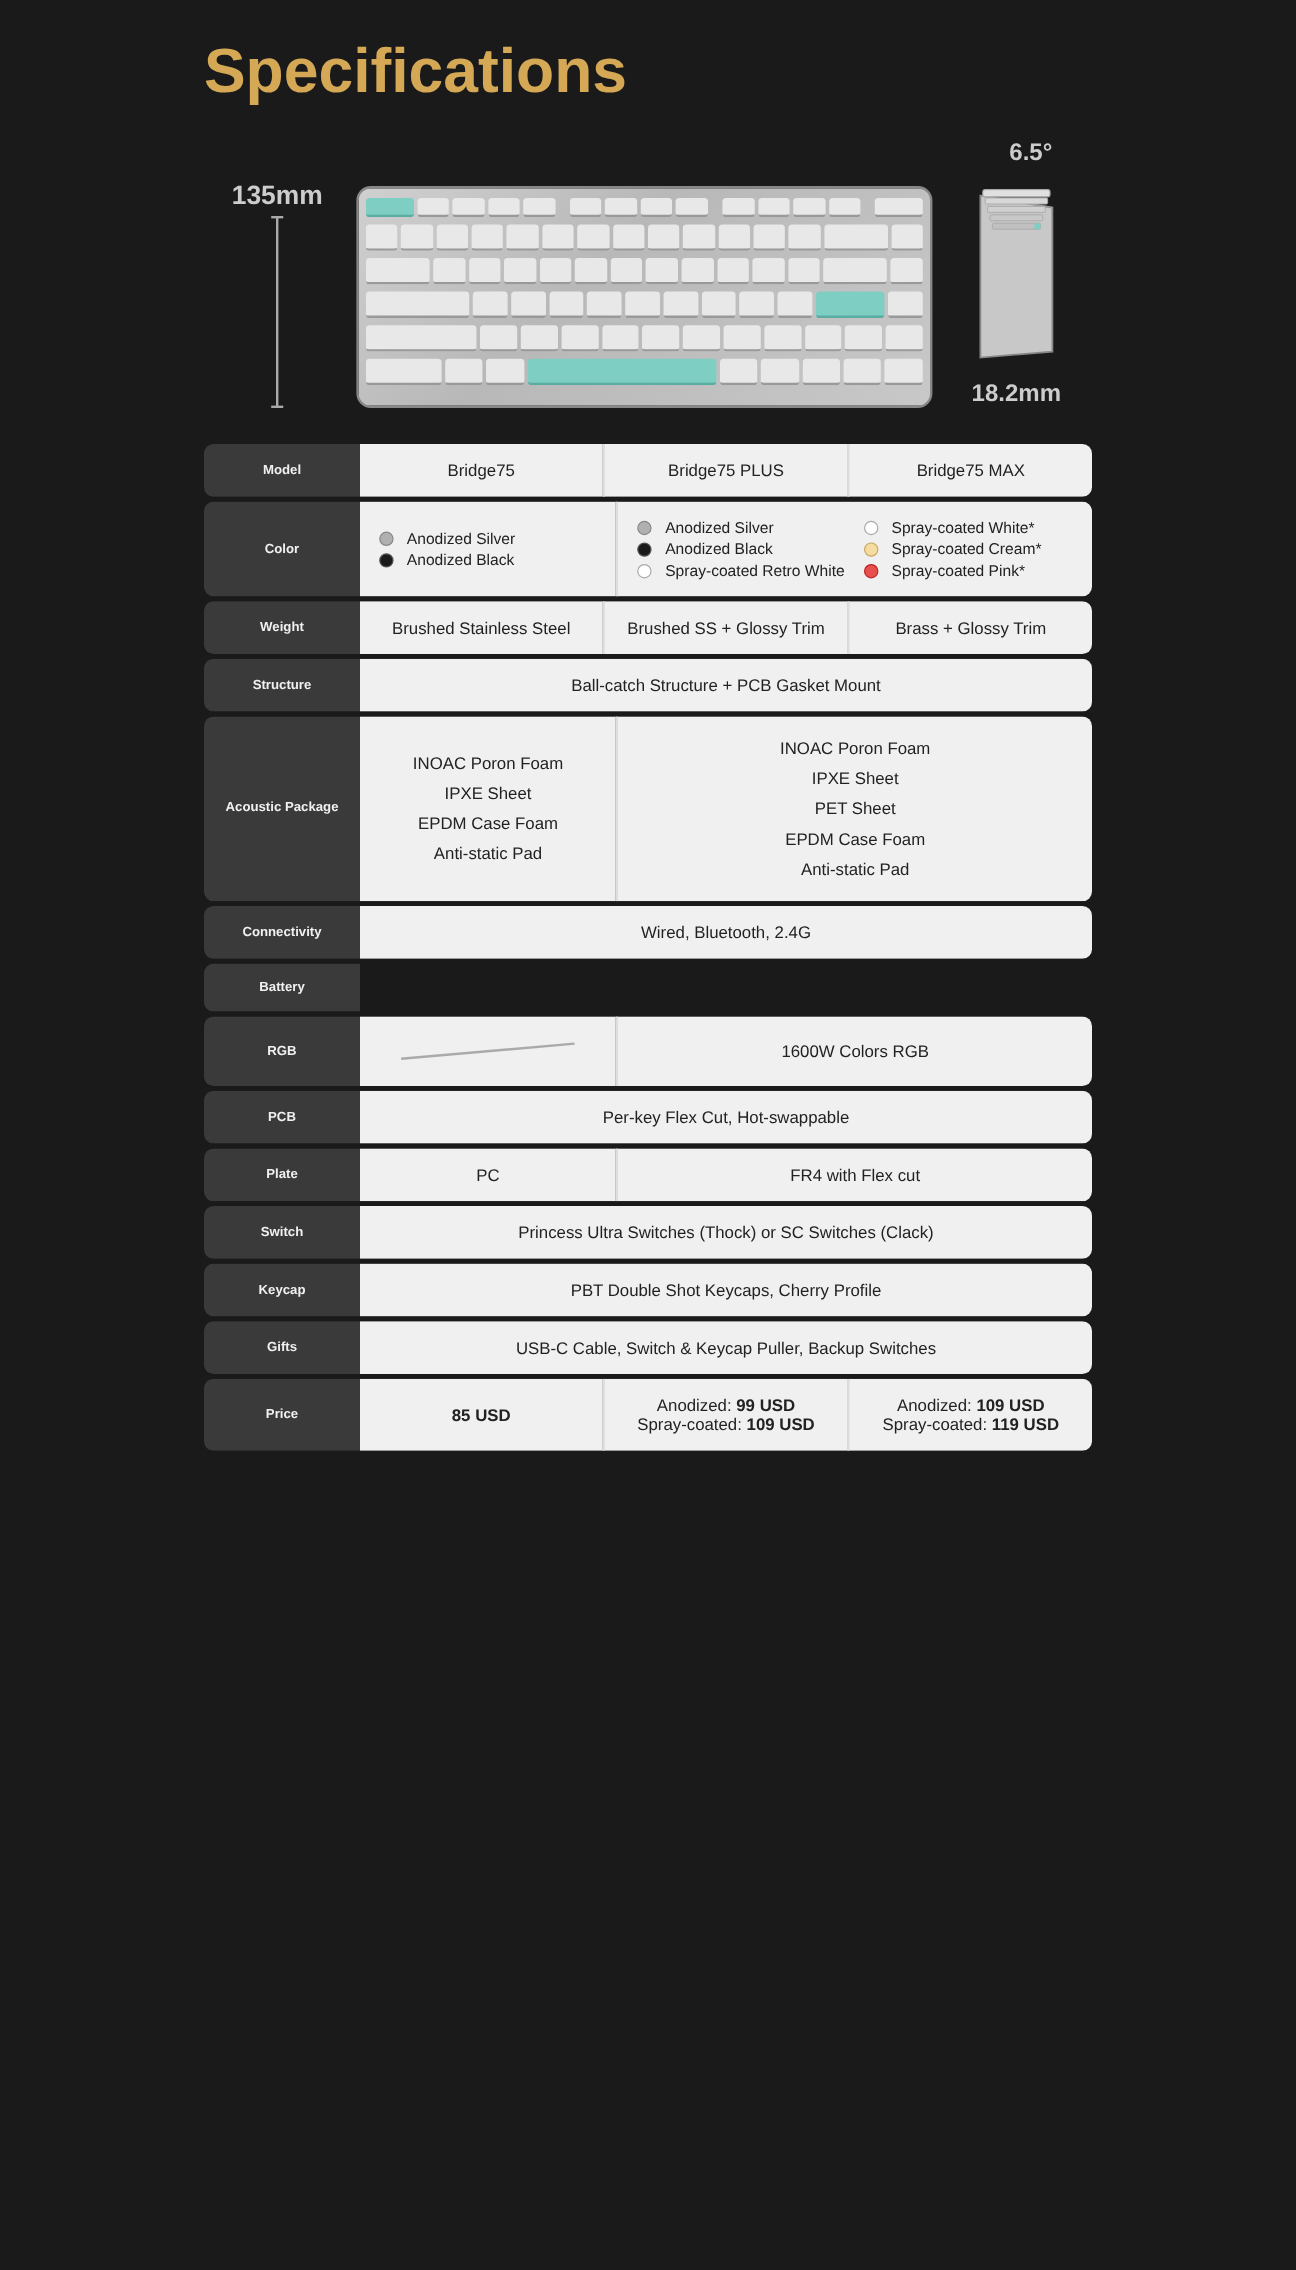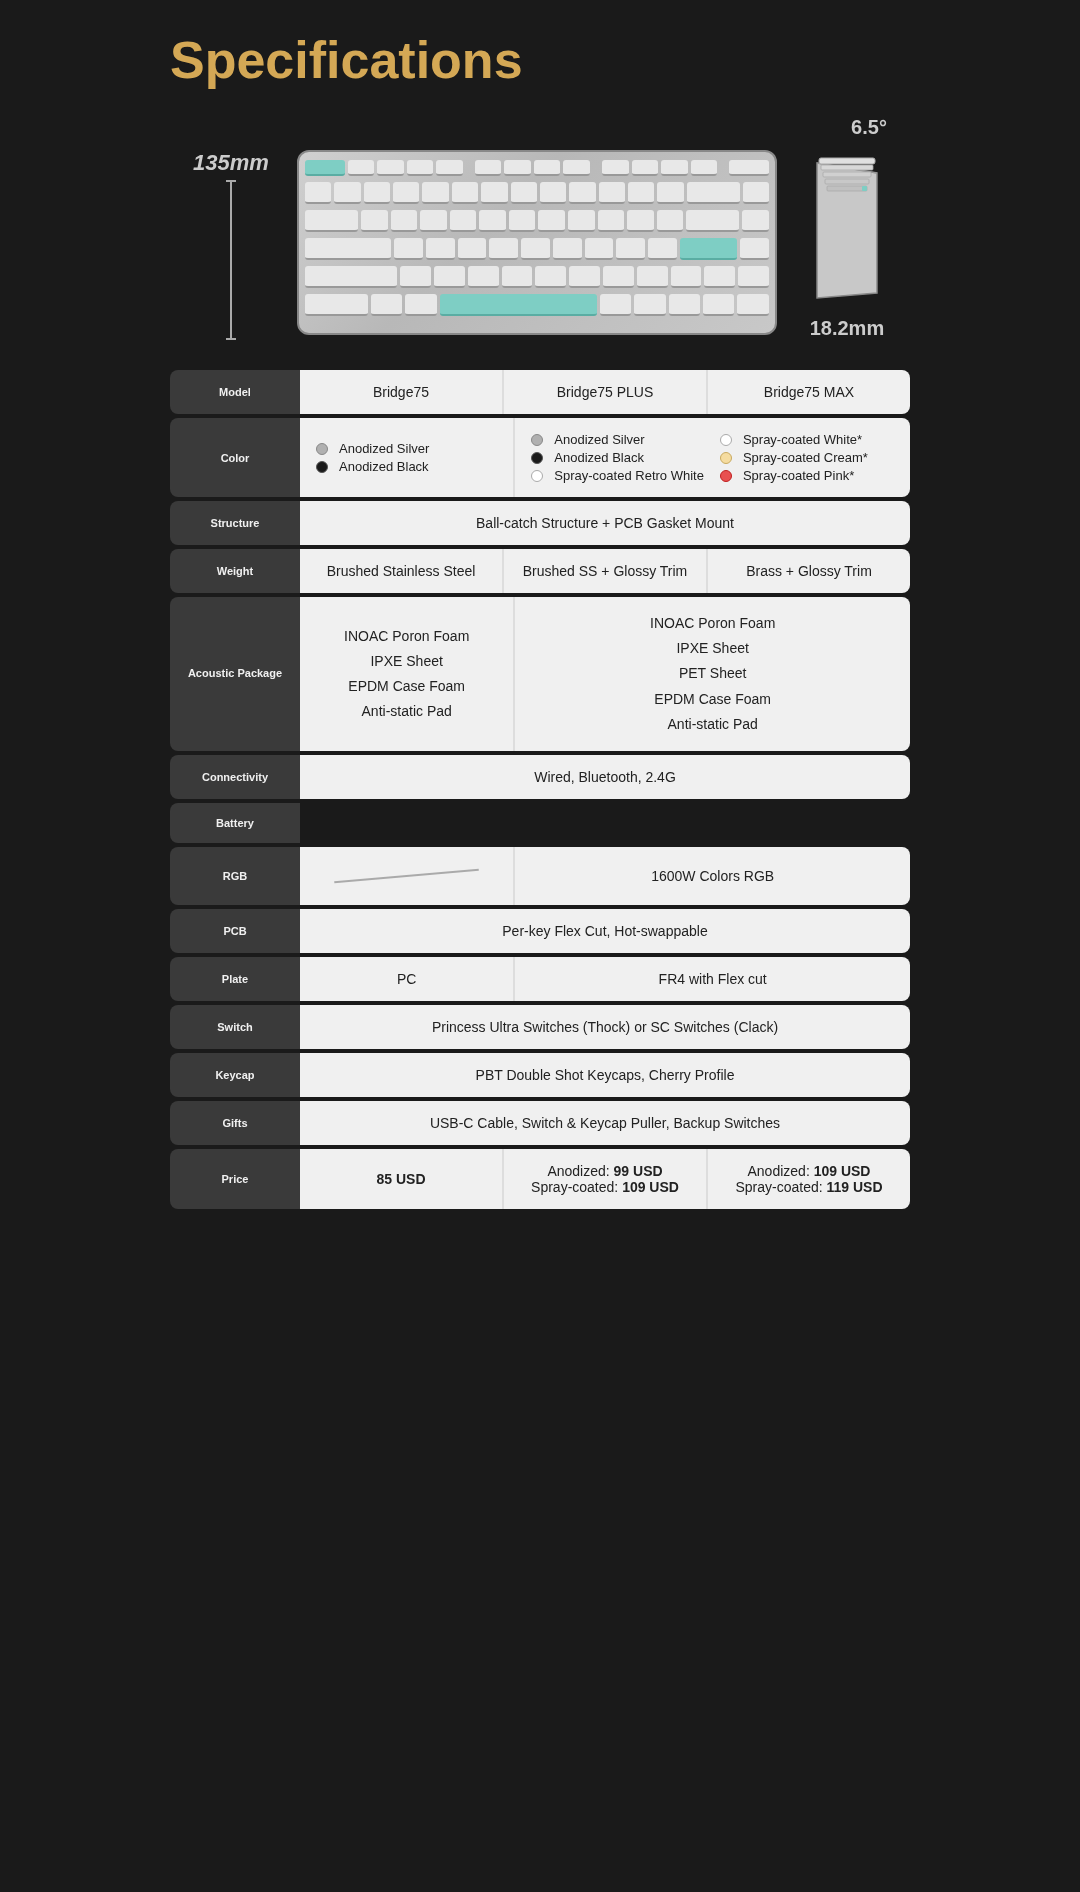--- a/index.html
+++ b/index.html
@@ -29,23 +29,22 @@
     }
 
     .keyboard-main-wrap {
       display: flex;
       flex-direction: column;
       align-items: center;
     }
 
     .keyboard-with-height {
       display: flex;
-      align-items: flex-start;
+      align-items: flex-end;
       gap: 28px;
-      font-style: italic;
     }
 
     .height-label {
       display: flex;
       flex-direction: column;
       align-items: center;
       color: #ccc;
       font-size: 22px;
       font-weight: 600;
       gap: 4px;
@@ -127,20 +126,21 @@
       flex-direction: column;
       align-items: center;
       gap: 4px;
     }
 
     .angle-label {
       color: #ccc;
       font-size: 20px;
       font-weight: 600;
       align-self: flex-end;
+      margin-right: 10px;
       text-align: right;
     }
 
     .side-profile {
       width: 80px;
       height: 170px;
       position: relative;
     }
 
     .side-profile svg {
@@ -439,32 +439,32 @@
           <div class="color-row">
               <span class="color-dot" style="background:#e85050;border:1px solid #c02020;"></span>
               <span>Spray-coated Pink*</span>
             </div>
         </div>
       </div>
     </div>
   </div>
 
   <div class="row-wrapper">
-    <div class="label-box">Structure</div>
-    <div class="values-row">
-      <div class="value-box">Ball-catch Structure + PCB Gasket Mount</div>
-    </div>
-  </div>
-
-  <div class="row-wrapper">
     <div class="label-box">Weight</div>
     <div class="values-row">
       <div class="value-box">Brushed Stainless Steel</div>
       <div class="value-box">Brushed SS + Glossy Trim</div>
       <div class="value-box">Brass + Glossy Trim</div>
+    </div>
+  </div>
+
+  <div class="row-wrapper">
+    <div class="label-box">Structure</div>
+    <div class="values-row">
+      <div class="value-box">Ball-catch Structure + PCB Gasket Mount</div>
     </div>
   </div>
 
   <div class="row-wrapper">
     <div class="label-box" style="text-align:center;line-height:1.4;">
       <span>Acoustic Package</span>
     </div>
     <div class="values-row">
       <div class="value-box">
         <div class="acoustic-content">INOAC Poron Foam<br>IPXE Sheet<br>EPDM Case Foam<br>Anti-static Pad</div>

